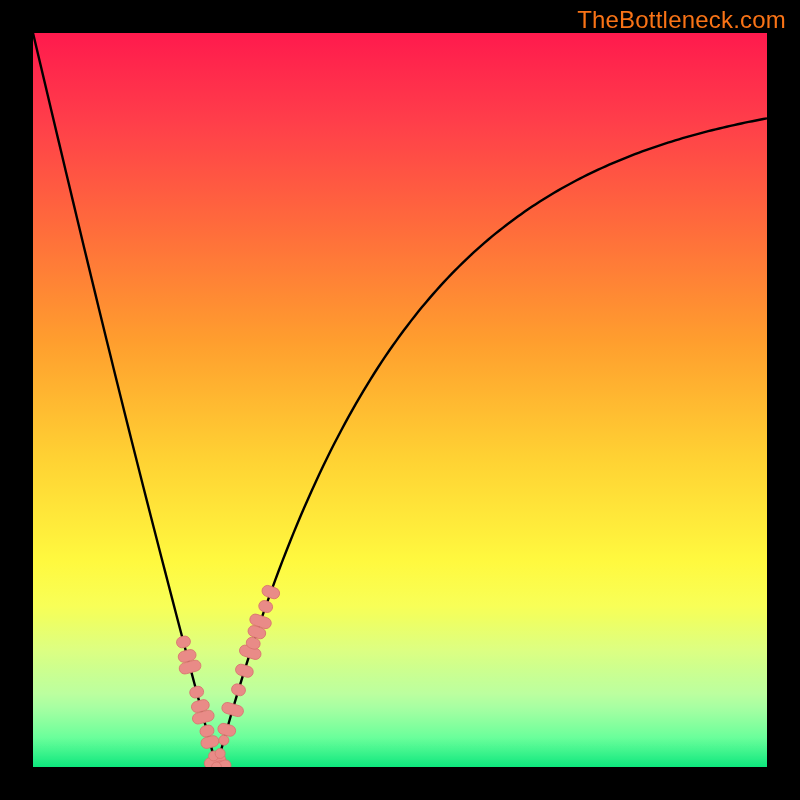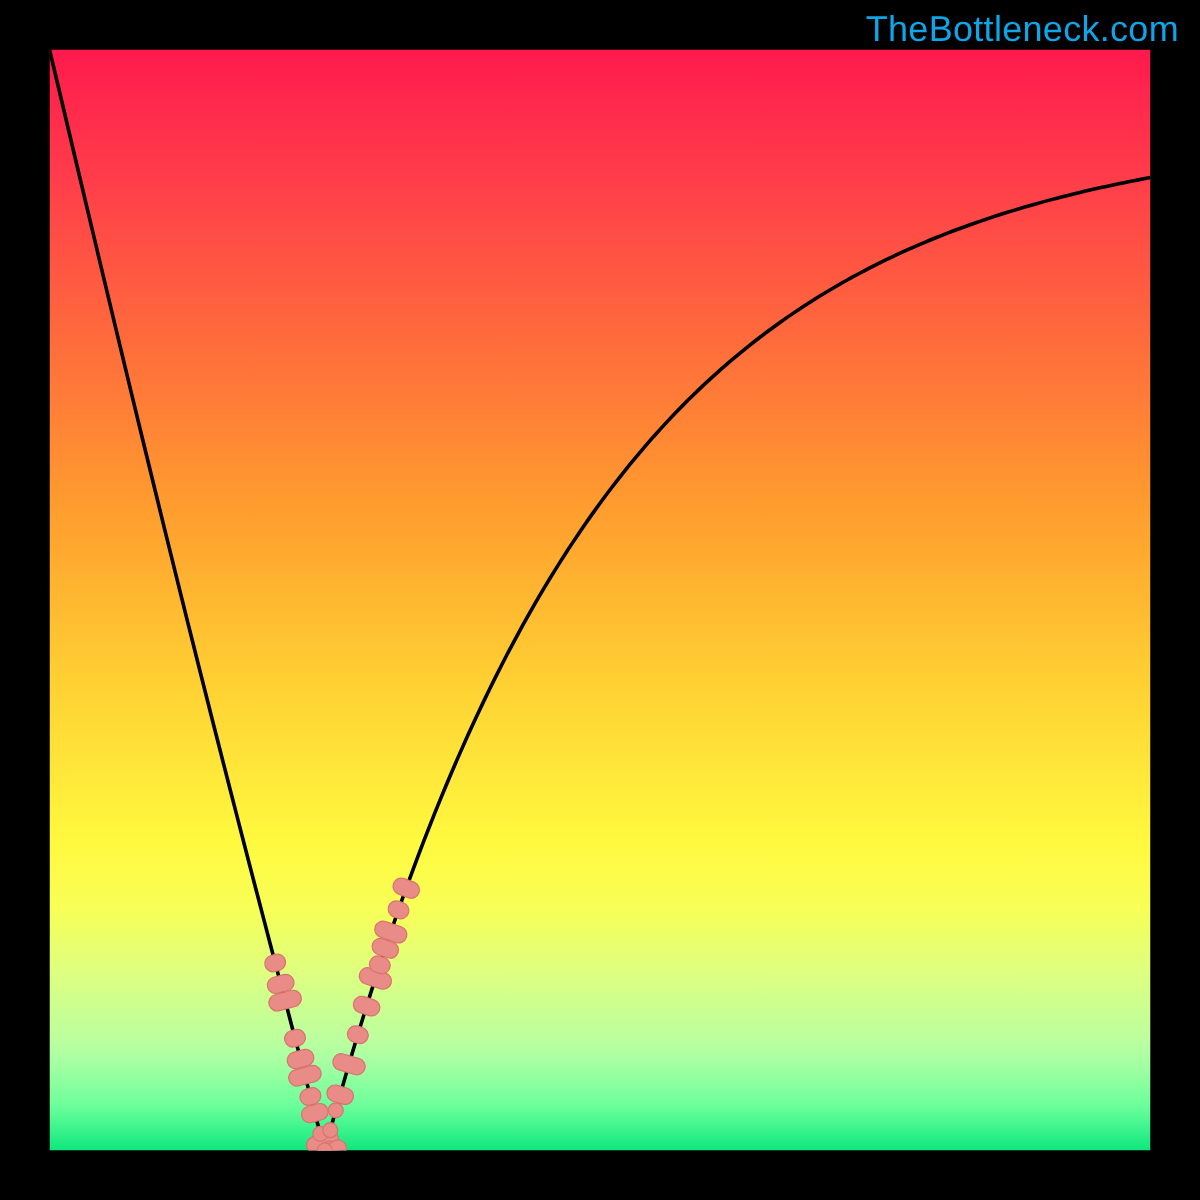--- a/index.html
+++ b/index.html
@@ -60,21 +60,21 @@
       rgba(255,255,255,0.08) 30%,
       rgba(255,255,255,0.18) 60%,
       rgba(255,255,255,0.05) 100%
     );
     pointer-events: none;
   }
   .watermark {
     position: absolute;
     top: 6px;
     right: 14px;
-    color: #0ea5e9;
+    color: #f97316;
     font-size: 24px;
     font-weight: 500;
     letter-spacing: 0.2px;
   }
   svg.curve {
     position: absolute;
     left: 0;
     top: 0;
     width: 734px;
     height: 734px;

